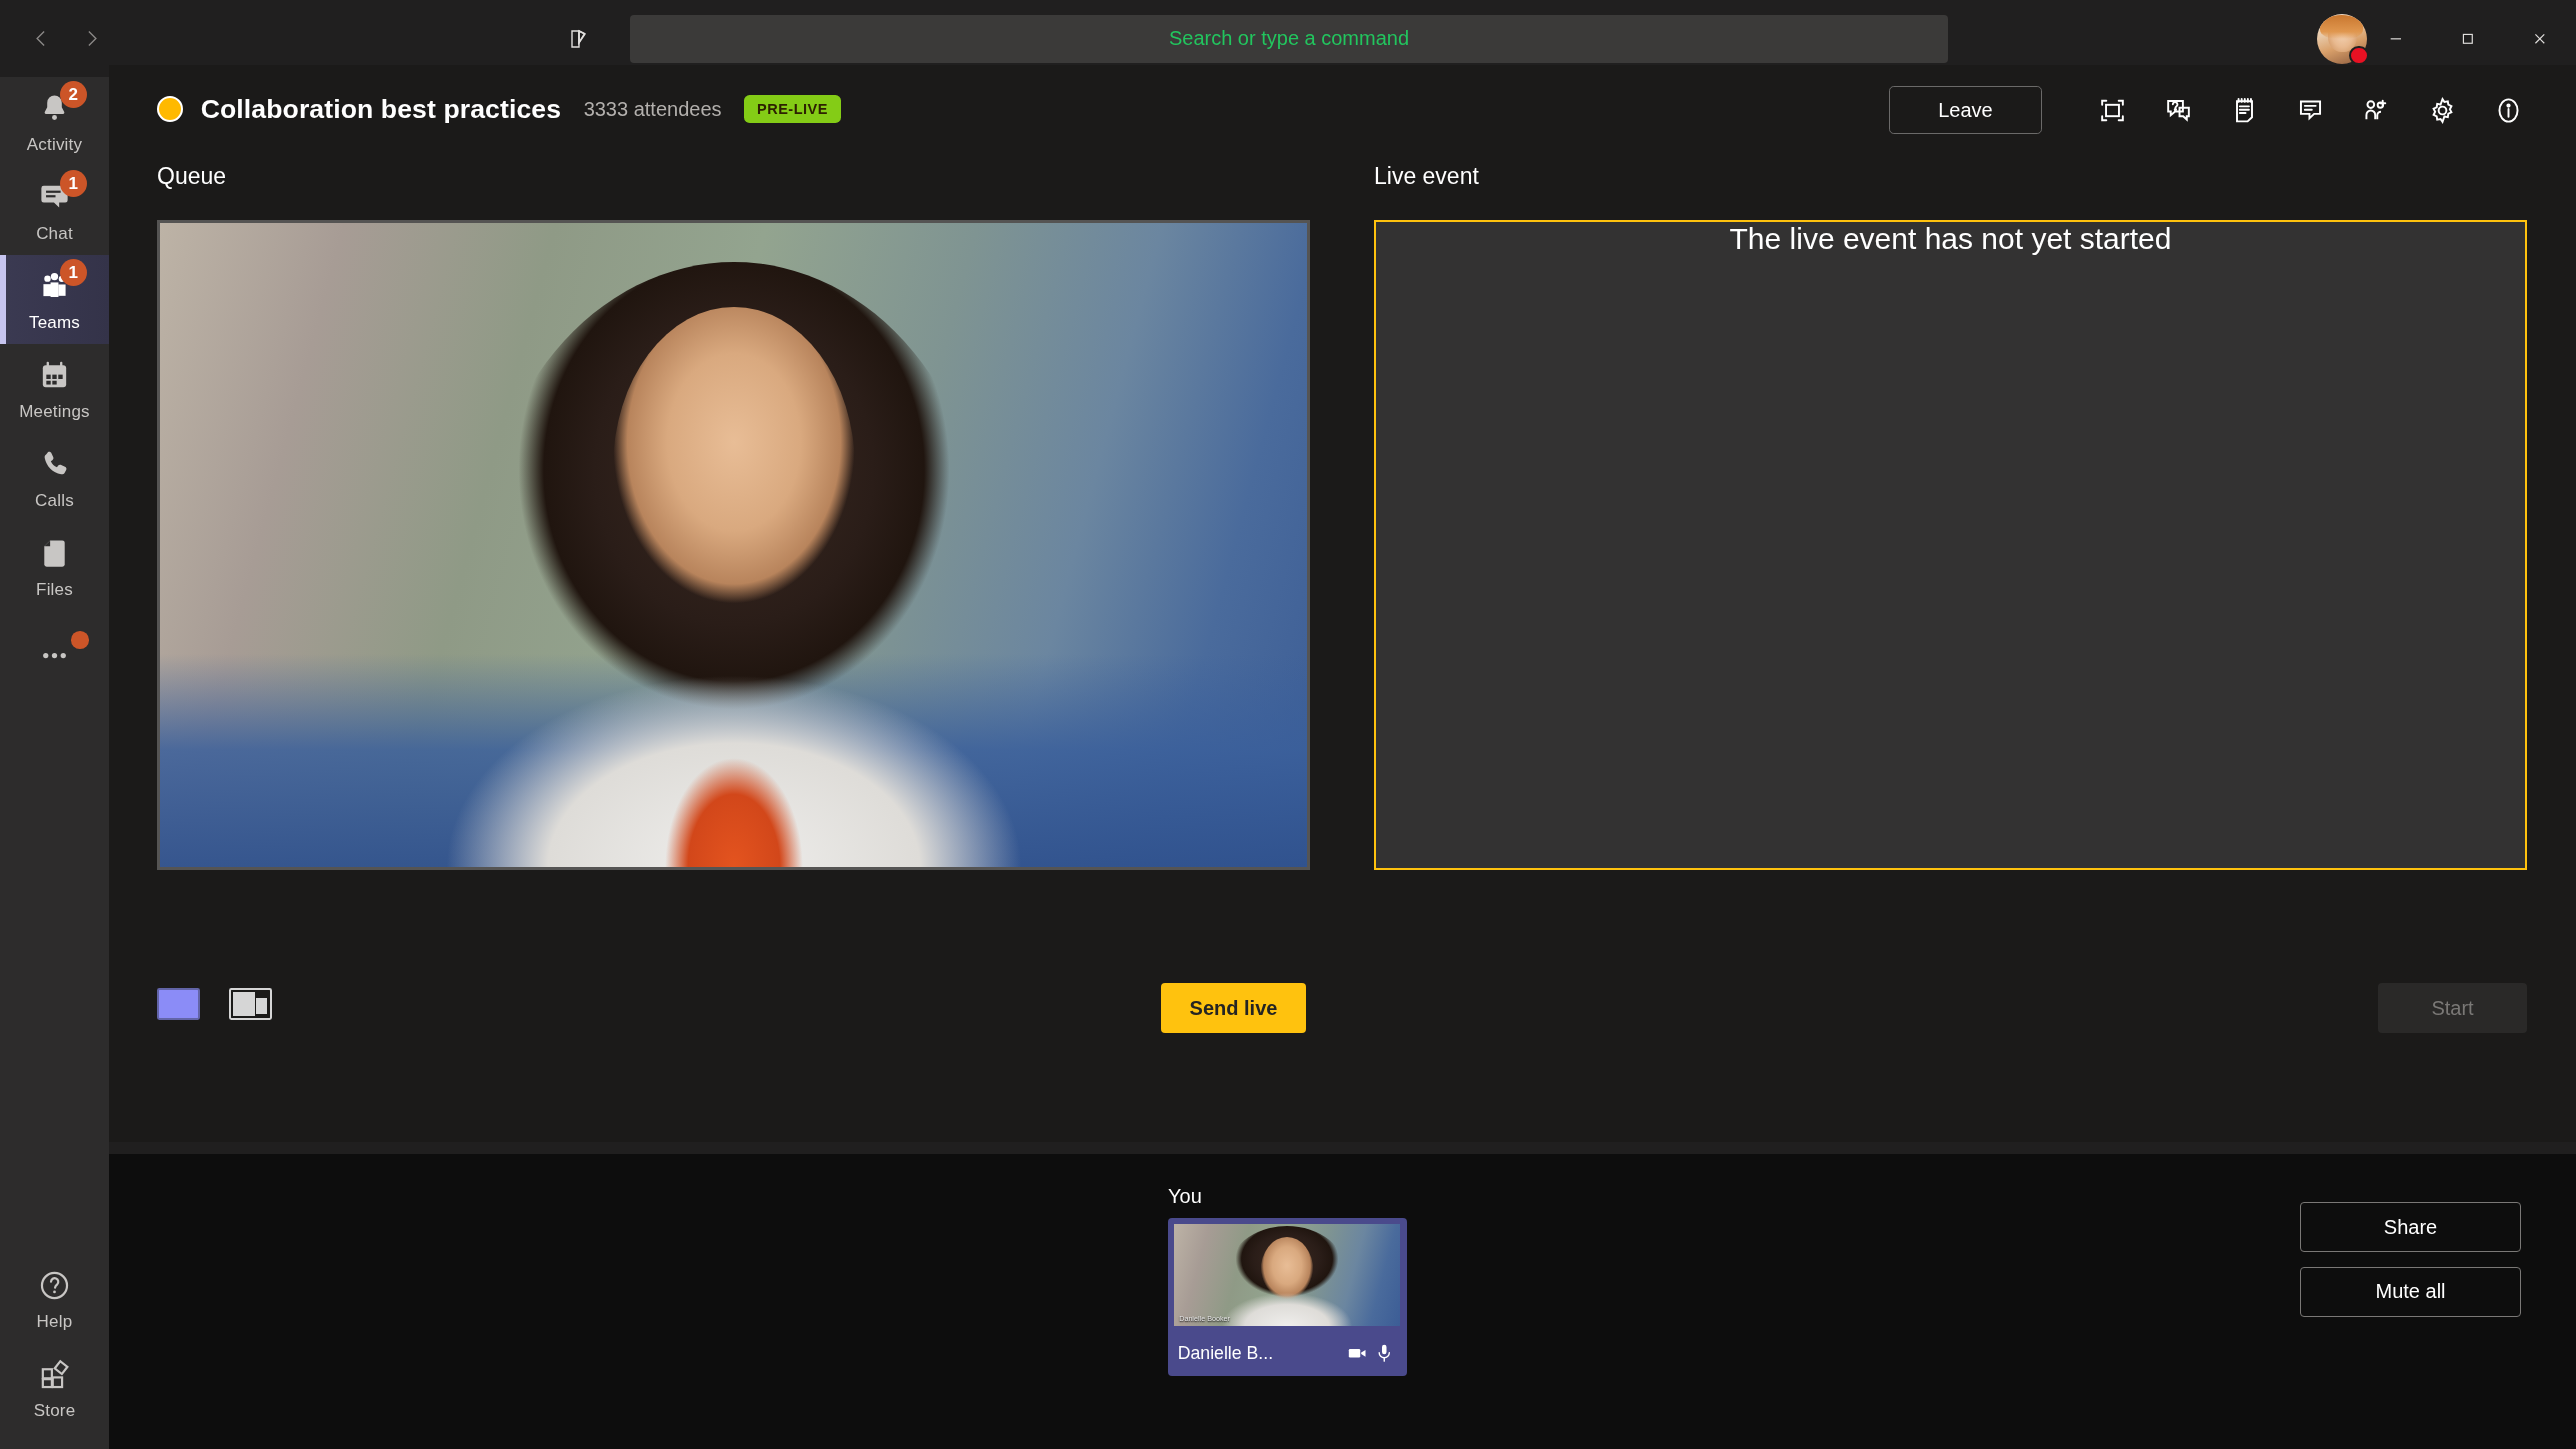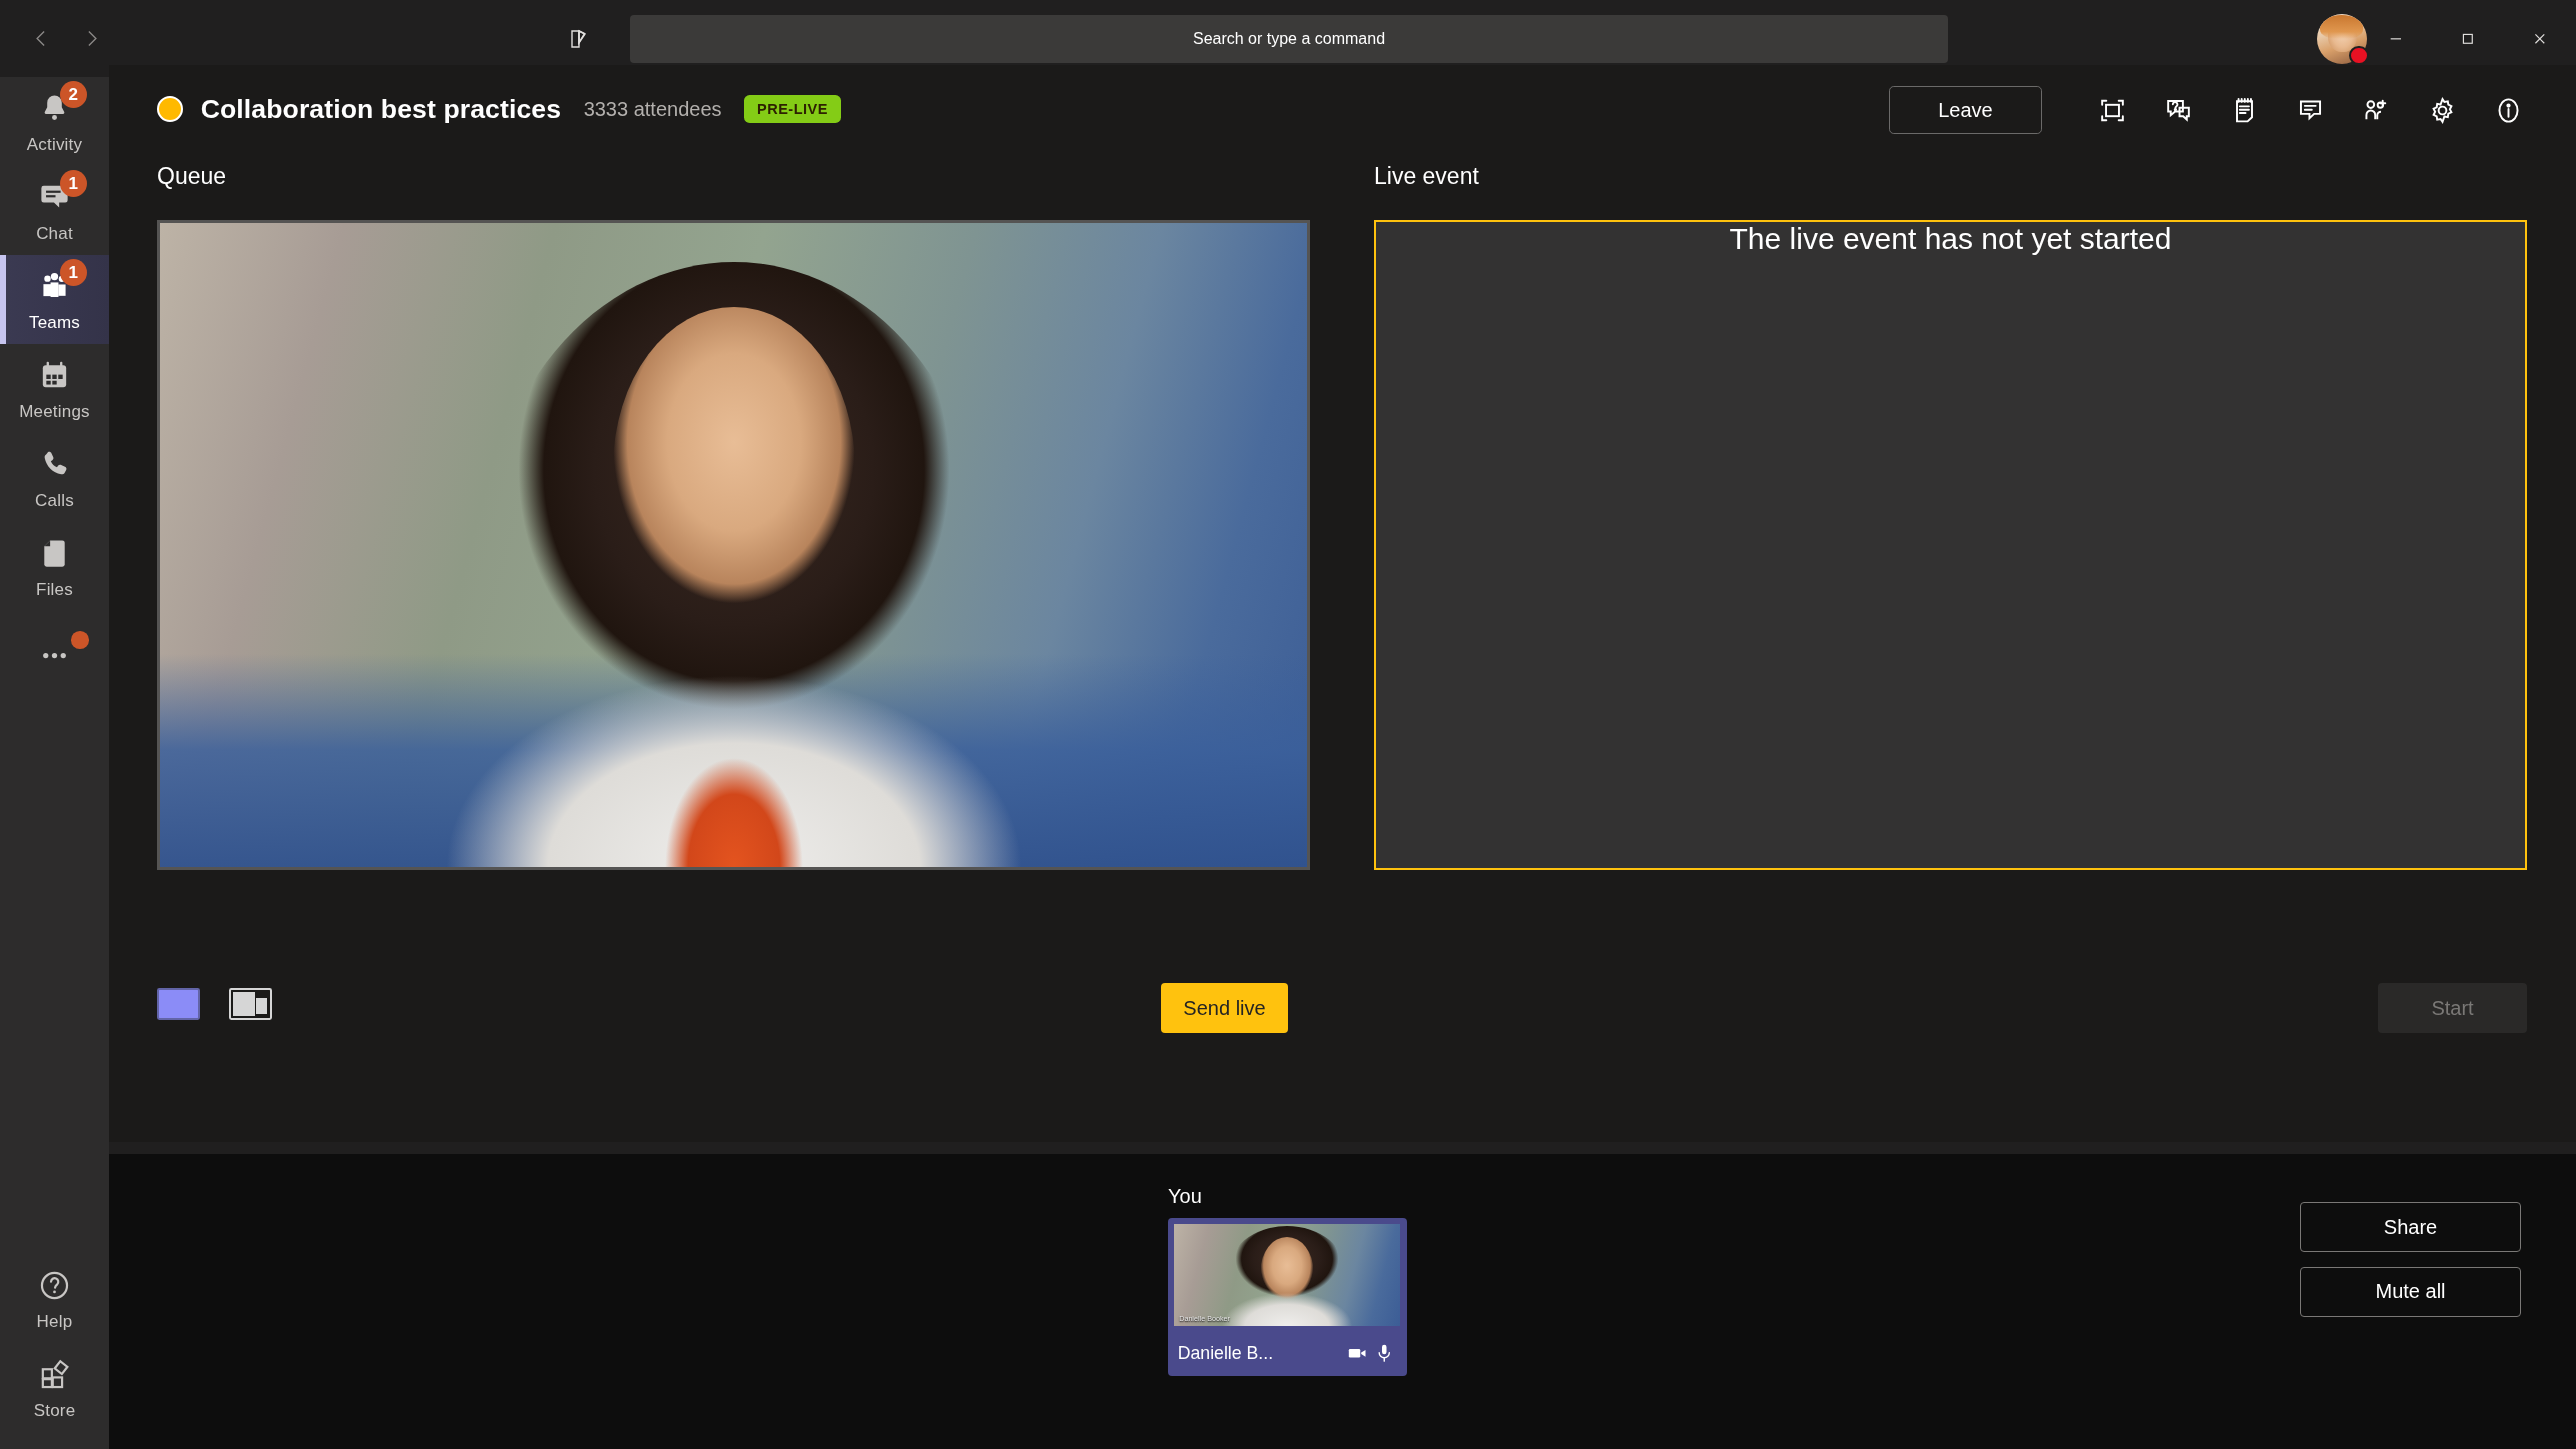--- a/index.html
+++ b/index.html
@@ -27,21 +27,21 @@
     width: 48px; height: 48px; display: flex; align-items: center; justify-content: center;
     color: #e1dfdd;
   }
   .compose-btn svg { width: 24px; height: 24px; }
   .searchbox {
     position: absolute; left: 630px; top: 14.5px;
     width: 1318px; height: 48px;
     background: #3b3a39; border-radius: 4px;
     display: flex; align-items: center; justify-content: center;
   }
-  .searchbox .ph { color: #ffffff; font-size: 16px; }
+  .searchbox .ph { color: #22c55e; font-size: 20px; }
   .avatar-wrap {
     position: absolute; right: 209px; top: 13.7px; width: 50px; height: 50px;
   }
   .avatar {
     width: 50px; height: 50px; border-radius: 50%;
     background: linear-gradient(160deg, #f3e3d3 0%, #e8c9a8 35%, #d9a06a 60%, #8b5a3c 100%);
     position: relative; overflow: hidden;
   }
   .avatar::before {
     content: ""; position: absolute; left: 11.3px; top: 4.8px; width: 29px; height: 34px;
@@ -184,22 +184,22 @@
   .layout-thumb {
     width: 43px; height: 32px; border-radius: 2.4px; margin-right: 29px; position: relative;
   }
   .lt-solid { background: #8b8cf7; border: 2.4px solid #6264a7; }
   .lt-split { background: #1b1a19; border: 2.4px solid #d6d6d6; overflow: hidden; }
   .lt-split .l { position: absolute; left: 1.6px; top: 1.6px; width: 22.5px; bottom: 1.6px; background: #d6d6d6; }
   .lt-split .r { position: absolute; right: 3.2px; top: 8px; width: 11.3px; height: 16px; background: #d6d6d6; }
 
   .sendlive {
     position: absolute; left: 1052px; top: 918px;
-    width: 127px; height: 50px; border: none; border-radius: 4px;
-    background: #ffc20e; color: #252423; font-size: 20px; font-weight: normal;
+    width: 145px; height: 50px; border: none; border-radius: 4px;
+    background: #ffc20e; color: #252423; font-size: 20px; font-weight: bold;
     font-family: "Liberation Sans", sans-serif;
   }
   .startbtn {
     position: absolute; left: 2269px; top: 918px;
     width: 149px; height: 50px; border: none; border-radius: 4px;
     background: #2a2928; color: #7a7876; font-size: 20px;
     font-family: Liberation Sans, sans-serif;
   }
 
   

